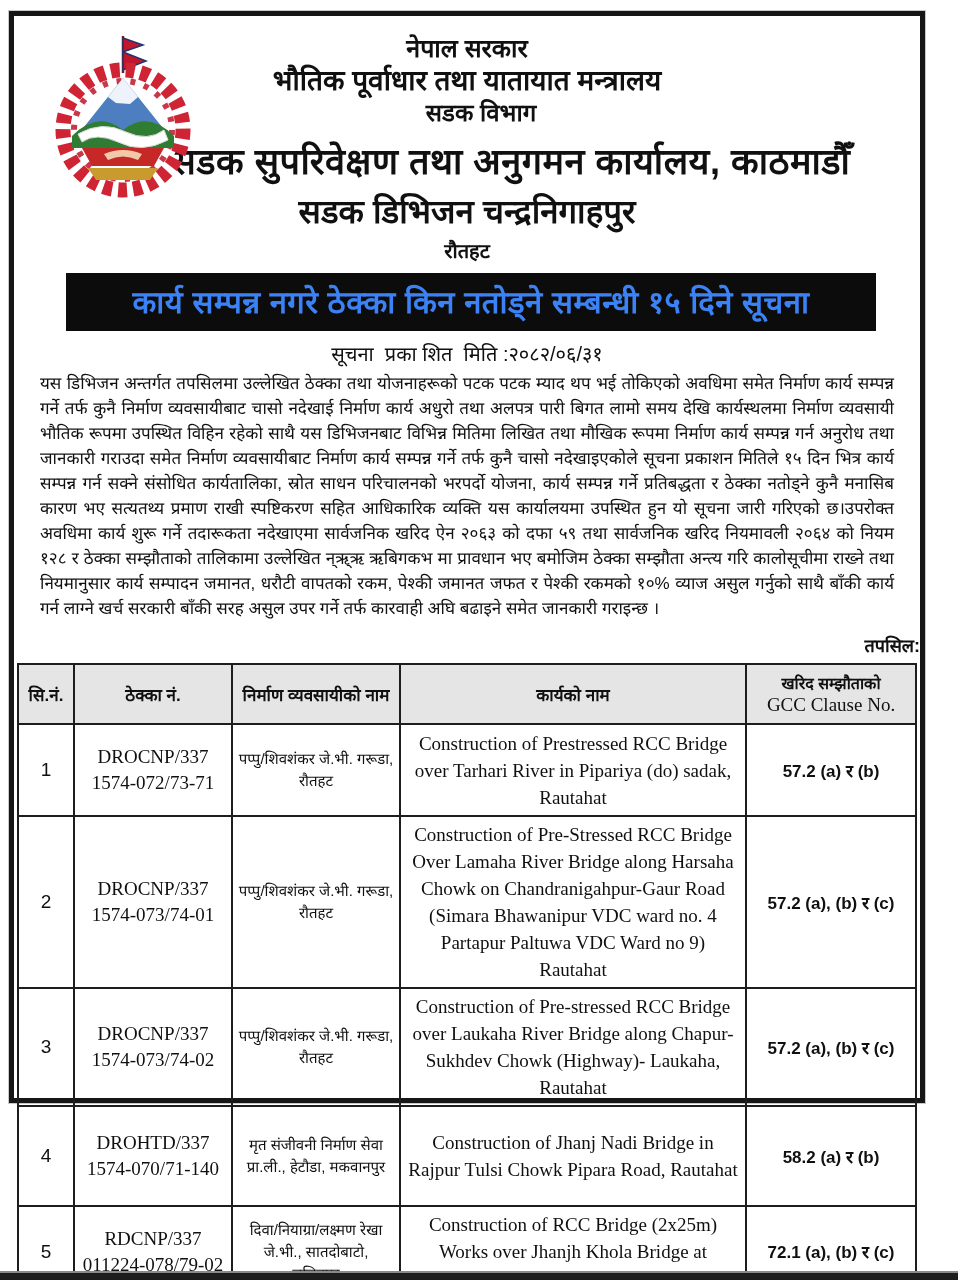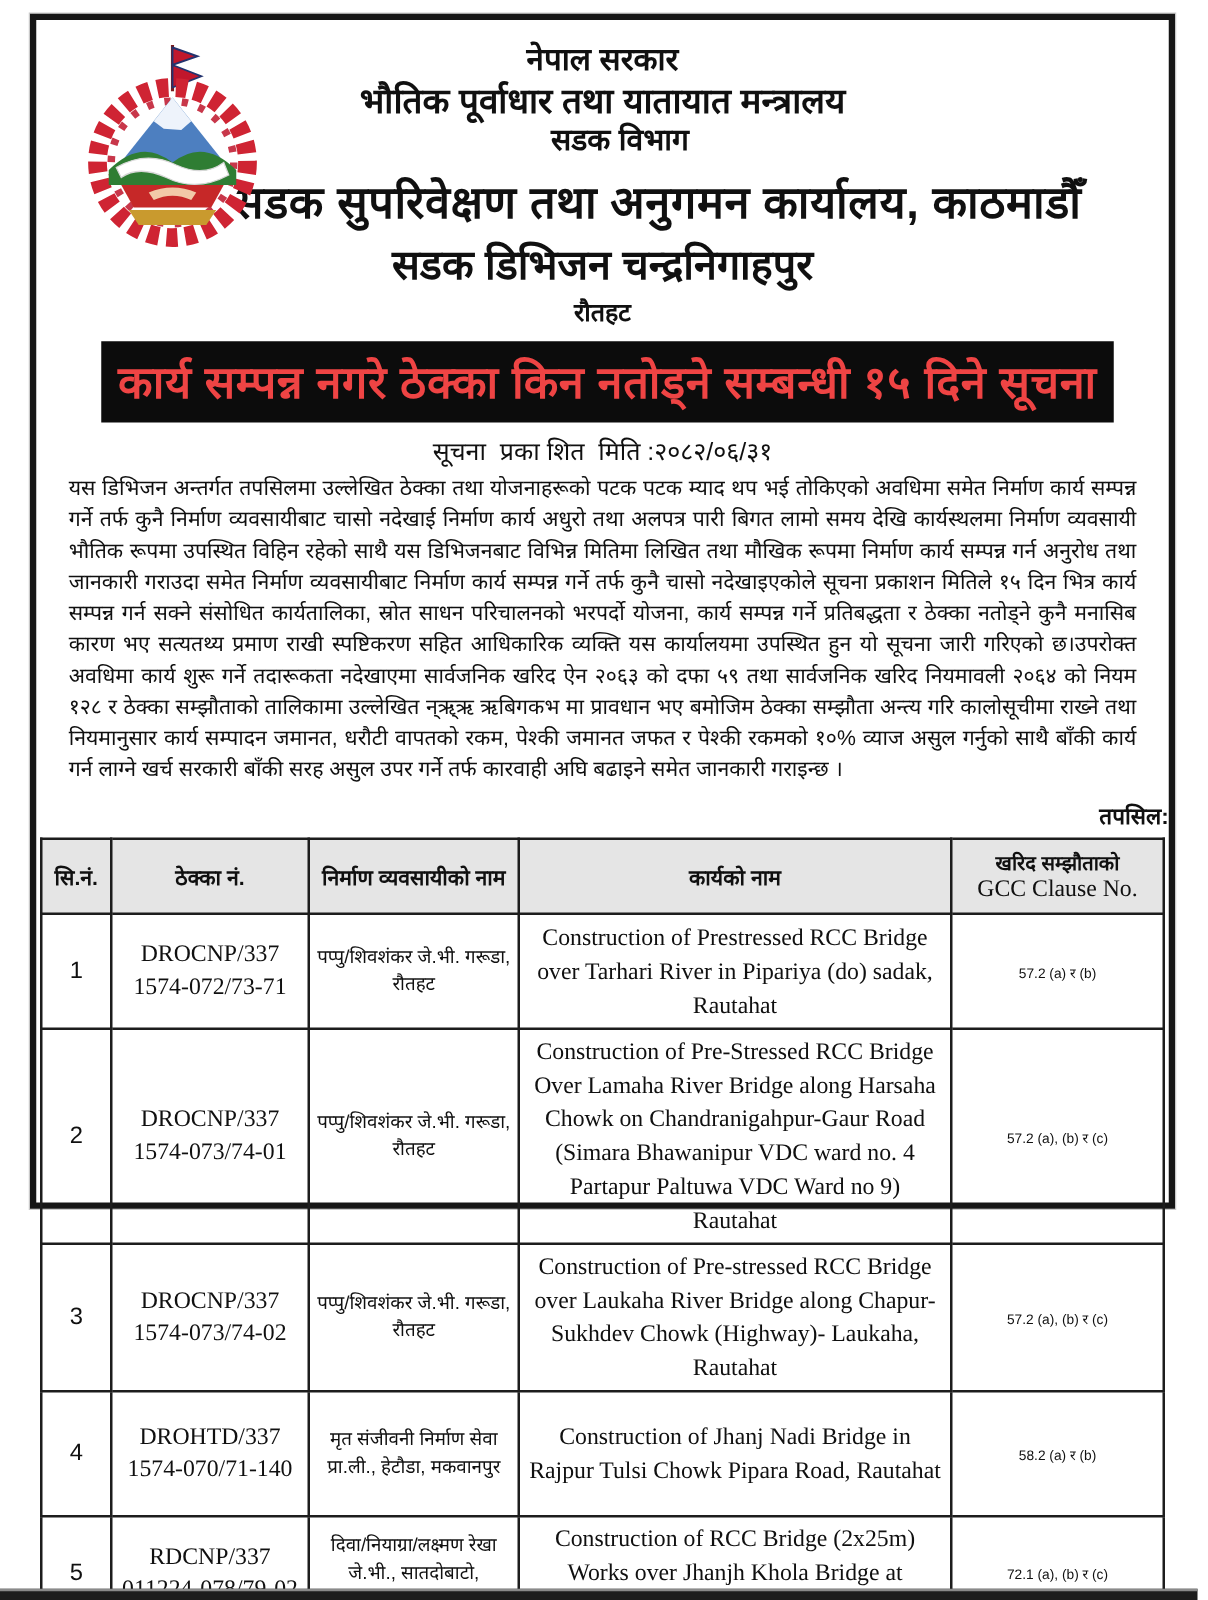--- a/index.html
+++ b/index.html
@@ -2,40 +2,40 @@
 <html><head>
 <meta charset="utf-8">
 <style>
   html,body{margin:0;padding:0;background:#fff;}
   body{
     width:966px;height:1280px;position:relative;overflow:hidden;
     font-family:"Liberation Sans","DejaVu Sans",sans-serif;color:#101010;
     -webkit-font-smoothing:antialiased;
   }
   .frame{
-    position:absolute;left:24px;top:11px;width:916px;height:956px;
+    position:absolute;left:9px;top:11px;width:916px;height:1092px;
     border:5px solid #161616;box-shadow:0 0 0 1px #c9c9c9;background:#fff;
     box-sizing:border-box;
   }
   .bottom-bar{
     position:absolute;left:0;top:1271px;width:958px;height:9px;
     background:#1d1d1d;border-top:2px solid #8a8a8a;
   }
   
   .emblem{position:absolute;left:28px;top:14px;width:162px;height:178px;}
   .hdr{ text-align:center; padding-top:16px; }
   .hdr .l1{font-size:25px;font-weight:bold;line-height:32px;}
   .hdr .l2{font-size:28px;font-weight:bold;line-height:33px;}
   .hdr .l3{font-size:24px;font-weight:bold;line-height:32px;padding-left:28px;}
   .hdr .l4{font-size:36px;font-weight:bold;line-height:50px;margin-top:8px;letter-spacing:.5px;}
   .hdr .l5{font-size:33px;font-weight:bold;line-height:50px;}
   .hdr .l6{font-size:20px;font-weight:bold;line-height:28px;}
   .banner{
-    margin:8px 44px 0 52px;background:#0c0c0c;color:#ef4444;
-    text-align:center;font-size:36px;font-weight:bold;
+    margin:8px 44px 0 52px;background:#0c0c0c;color:#3b82f6;
+    text-align:center;font-size:31px;font-weight:bold;
     padding:7px 4px 9px 4px;letter-spacing:.5px;
   }
   .dateline{text-align:center;font-size:20px;margin-top:9px;white-space:pre;}
   
   .body-text{
     margin:4px 26px 12px 26px;font-size:17px;line-height:25px;
     text-align:justify;
   }
   .tapasil{text-align:right;font-weight:bold;font-size:18px;margin-top:5px;}
   
@@ -50,21 +50,21 @@
   table.contracts th{background:#e5e5e5;font-size:17px;font-weight:bold;height:60px;}
   .col-sn{width:56px;}
   .col-contract{width:158px;}
   .col-contractor{width:168px;}
   .col-work{width:346px;}
   .col-gcc{width:170px;}
   td.c-sn{font-size:19px;}
   td.c-contract{font-family:"Liberation Serif","DejaVu Serif",serif;font-size:19px;white-space:pre-line;line-height:26px;}
   td.c-contractor{font-size:15px;line-height:22px;padding:4px 8px;}
   td.c-work{font-family:"Liberation Serif","DejaVu Serif",serif;font-size:19px;line-height:27px;padding:6px 14px;}
-  td.c-gcc{font-size:11px;}
+  td.c-gcc{font-size:17px;font-weight:bold;}
   th .gcc-en{font-family:"Liberation Serif","DejaVu Serif",serif;font-weight:normal;font-size:19px;display:block;}
   th .gcc-np{display:block;font-size:16px;}
   .row-1 td{height:92px;}
   .row-2 td{height:160px;}
   .row-3 td{height:105px;border-radius:21px;}
   .row-4 td{height:100px;}
   .row-5 td{height:90px;}
 </style>
 </head>
 <body>

